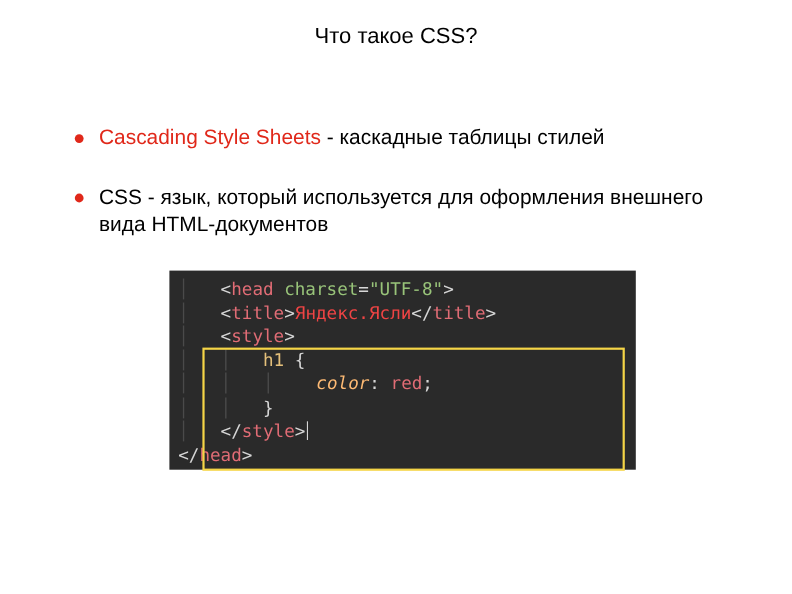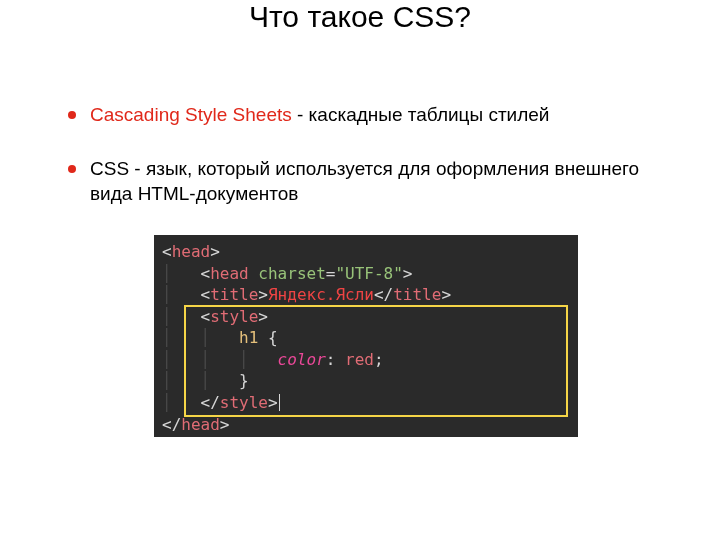--- a/index.html
+++ b/index.html
@@ -6,23 +6,24 @@
   body {
     width: 720px;
     height: 540px;
     background: #ffffff;
     font-family: "Helvetica Neue", Arial, sans-serif;
     position: relative;
     overflow: hidden;
   }
   .title {
     text-align: center;
-    font-size: 30px;
+    font-size: 20px;
     font-weight: 400;
     color: #000;
+    margin-top: 22px;
   }
   .content {
     margin-top: 68px;
     padding-left: 68px;
     padding-right: 48px;
   }
   .bullet-item {
     display: flex;
     align-items: flex-start;
     margin-bottom: 28px;
@@ -54,21 +55,21 @@
     position: relative;
   }
   .code-line { white-space: pre; }
   .tag-angle { color: #d6d6d6; }
   .tag-name  { color: #e06c75; }
   .attr-name { color: #98c379; }
   .attr-val  { color: #98c379; }
   .text-node { color: #ef4444; }
   .selector  { color: #e5c07b; }
   .brace     { color: #d6d6d6; }
-  .prop      { color: #ec4899; font-style: italic; }
+  .prop      { color: #fdba74; font-style: italic; margin-left: 10px; }
   .val       { color: #e06c75; }
   .punct     { color: #d6d6d6; }
   .indent-guide { color: #4a4a4a; }
   .style-box {
     position: absolute;
     border: 2px solid #f5d547;
     pointer-events: none;
     left: 30px;
     top: 70px;
     width: 384px;
@@ -100,21 +101,20 @@
   <div class="bullet-item">
     <span class="bullet-dot"></span>
     <div class="bullet-text">
       <span>CSS - язык, который используется для оформления внешнего вида HTML-документов</span>
     </div>
   </div>
 
   <div class="code-block">
     <div class="style-box"></div>
 
-    <div class="code-line"><span class="tag-angle">&lt;</span><span class="tag-name">head</span><span class="tag-angle">&gt;</span></div>
 
     <div class="code-line"><span class="indent-guide">│   </span><span class="tag-angle">&lt;</span><span class="tag-name">head</span> <span class="attr-name">charset</span><span class="punct">=</span><span class="attr-val">"UTF-8"</span><span class="tag-angle">&gt;</span></div>
 
     <div class="code-line"><span class="indent-guide">│   </span><span class="tag-angle">&lt;</span><span class="tag-name">title</span><span class="tag-angle">&gt;</span><span class="text-node">Яндекс.Ясли</span><span class="tag-angle">&lt;/</span><span class="tag-name">title</span><span class="tag-angle">&gt;</span></div>
 
     <div class="code-line"><span class="indent-guide">│   </span><span class="tag-angle">&lt;</span><span class="tag-name">style</span><span class="tag-angle">&gt;</span></div>
 
     <div class="code-line"><span class="indent-guide">│   │   </span><span class="selector">h1</span> <span class="brace">{</span></div>
 
     <div class="code-line"><span class="indent-guide">│   │   │   </span><span class="prop">color</span><span class="punct">: </span><span class="val">red</span><span class="punct">;</span></div>

